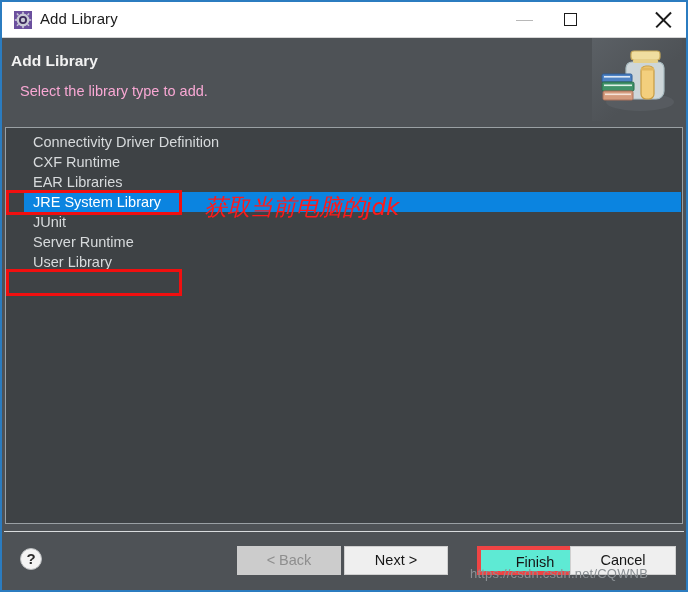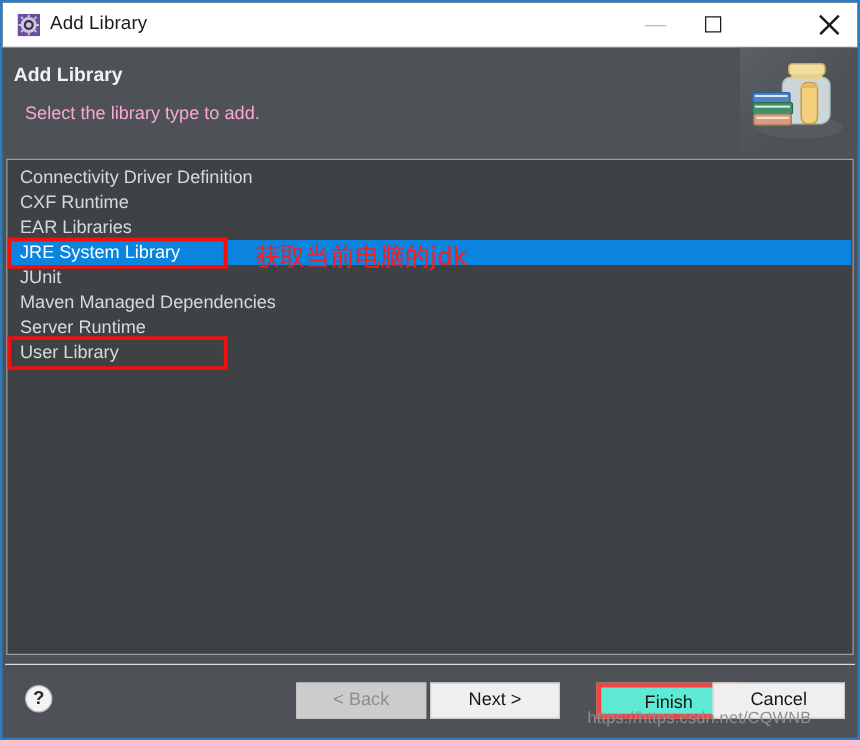--- a/index.html
+++ b/index.html
@@ -114,21 +114,21 @@
     left: 3px; top: 125px;
     width: 678px;
     height: 397px;
     background: #3e4245;
     border: 1px solid #9aa0a4;
     box-sizing: border-box;
     overflow: hidden;
   }
   .list-inner {
     position: absolute;
-    left: 1px; top: 4px;
+    left: 18px; top: 4px;
     right: 1px;
   }
   .list-item {
     height: 20px;
     line-height: 20px;
     padding-left: 9px;
     font-size: 14.5px;
     color: #d7dadc;
     white-space: nowrap;
   }
@@ -143,23 +143,24 @@
     border: 3px solid #f10f0f;
     box-sizing: border-box;
     pointer-events: none;
   }
   .anno-box-jre { left: 4px; top: 188px; width: 176px; height: 25px; }
   .anno-box-server { left: 4px; top: 267px; width: 176px; height: 27px; }
 
   .anno-text {
     position: absolute;
     color: #ff1a1a;
-    font-size: 20px;
+    font-size: 23px;
     font-family: "DejaVu Sans", "Liberation Sans", sans-serif;
     white-space: nowrap;
+    font-style: italic;
   }
   .anno-text-jdk { left: 202px; top: 190px; }
   .anno-text-tomcat { left: 209px; top: 275px; }
 
   
   .separator {
     position: absolute;
     left: 2px; top: 529px;
     width: 680px;
     height: 1px;
@@ -294,35 +295,34 @@
     </div>
   </div>
 
   <div class="list-wrap">
     <div class="list-inner" id="list-inner">
         <div class="list-item">Connectivity Driver Definition</div>
         <div class="list-item">CXF Runtime</div>
         <div class="list-item">EAR Libraries</div>
         <div class="list-item selected">JRE System Library</div>
         <div class="list-item">JUnit</div>
-        <div class="list-item">Maven Managed Dependencies</div>
         <div class="list-item">Server Runtime</div>
         <div class="list-item">User Library</div>
       </div>
   </div>
 
   <div class="anno-box anno-box-jre"></div>
   <div class="anno-box anno-box-server"></div>
   <div class="anno-text anno-text-jdk">获取当前电脑的jdk</div>
 
   <div class="separator"></div>
   <div class="buttonbar"></div>
 
   <div class="help-icon">?</div>
 
   <button class="btn btn-back">&lt; Back</button>
   <button class="btn btn-next">Next &gt;</button>
   <button class="btn btn-finish">Finish</button>
   <button class="btn btn-cancel">Cancel</button>
 
-  <div class="watermark">https://https.csdn.net/CQWNB</div>
+  <div class="watermark">https://csdn.csdn.net/CQWNB</div>
 
 </div>
 
 </body></html>

